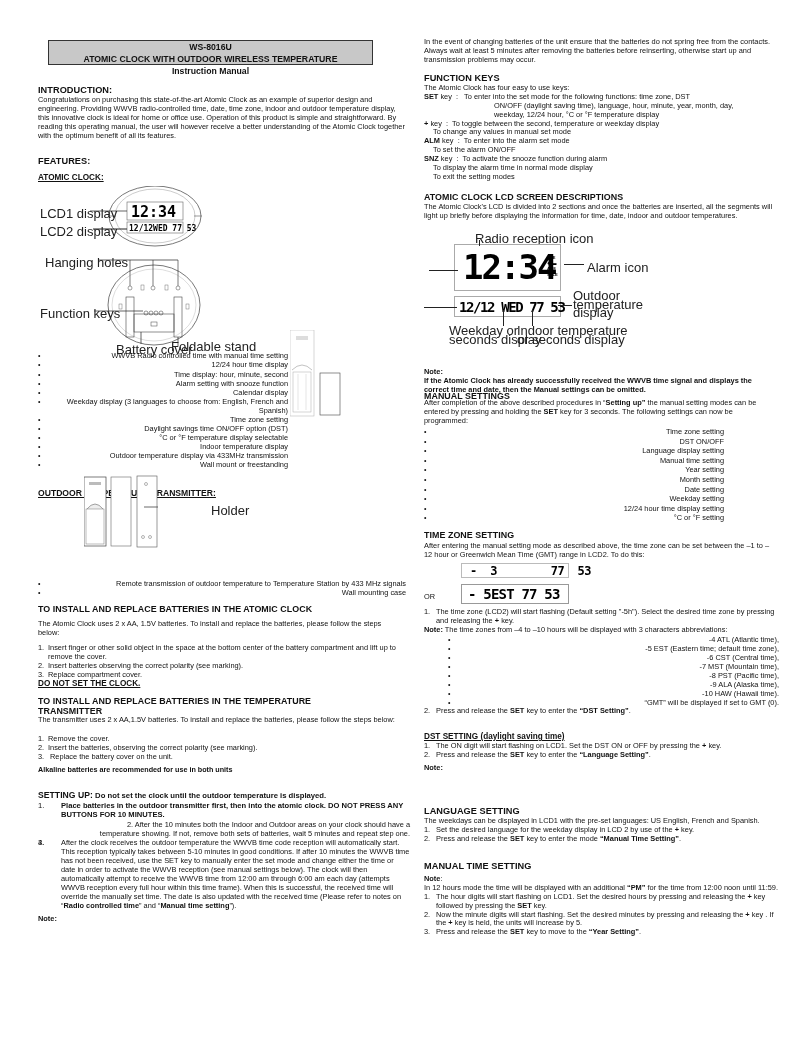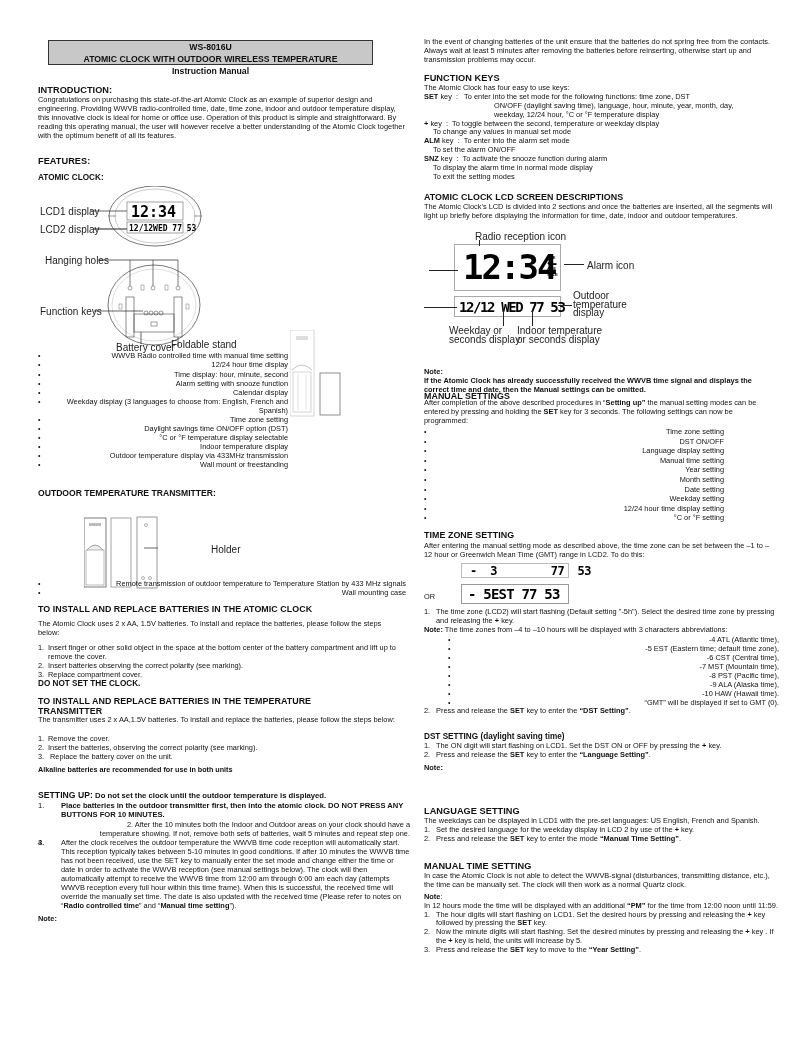--- a/index.html
+++ b/index.html
@@ -5,34 +5,34 @@
   * { box-sizing: border-box; margin: 0; padding: 0; }
   html, body { width: 802px; height: 1037px; background: #ffffff; overflow: hidden; }
   body { font-family: "Liberation Sans", sans-serif; color: #111; font-size: 7.4px; line-height: 1.2; position: relative; }
   .col { position: absolute; top: 0; }
   .left { left: 38px; width: 368px; }
   .right { left: 424px; width: 355px; }
   .abs { position: absolute; }
   p { margin: 0; }
   b { font-weight: bold; }
   .h { font-weight: bold; font-size: 9.2px; letter-spacing: 0.05px; }
-  .h-sm { font-weight: bold; font-size: 8.2px; }
+  .h-sm { font-weight: bold; font-size: 8.2px; text-decoration: underline; }
   .title-box { position: absolute; left: 48px; top: 40px; width: 325px; height: 25px; background: #c8c8c8; border: 1px solid #333; text-align: center; font-weight: bold; font-size: 8.7px; line-height: 11.5px; padding-top: 1px; }
   .subtitle { position: absolute; left: 48px; top: 66px; width: 325px; text-align: center; font-weight: bold; font-size: 8.7px; }
   ul.bul { list-style: none; }
   ul.bul li { position: relative; padding-left: 8px; text-align: right; }
   ul.bul li::before { content: "\2022"; position: absolute; left: 0; top: 0; font-size: 7px; }
   ul.wide li { padding-left: 26px; }
   ul.ind { margin-left: 24px; }
   ol { list-style: none; }
   ol li { position: relative; padding-left: 10px; }
   ol li .n { position: absolute; left: 0; }
   .fk-line { white-space: pre; }
   .lcd { border: 1px solid #aaa; background: #fff; font-family: "DejaVu Sans Mono", monospace; font-weight: bold; color: #000; }
-  .lbl { font-size: 10px; color: #222; }
+  .lbl { font-size: 13px; color: #222; }
   .line { position: absolute; background: #222; }
   svg { display: block; }
 </style>
 </head>
 <body>
 
 <div class="title-box">
   <div>WS-8016U</div>
   <div>ATOMIC CLOCK WITH OUTDOOR  WIRELESS TEMPERATURE</div>
 </div>
@@ -123,21 +123,21 @@
     <li>Time zone setting</li>
     <li>Daylight savings time ON/OFF option (DST)</li>
     <li>°C or °F temperature display selectable</li>
     <li>Indoor temperature display</li>
     <li>Outdoor temperature display via 433MHz transmission</li>
     <li>Wall mount or freestanding</li>
   </ul>
 
   <div class="abs h-sm" style="top:488px;font-size:8.6px;">OUTDOOR TEMPERATURE TRANSMITTER:</div>
 
-  <div class="abs" style="left:46px;top:516px;width:160px;height:84px;">
+  <div class="abs" style="left:46px;top:475px;width:160px;height:84px;">
     <svg width="160" height="84" viewBox="0 0 160 84">
       <rect x="0" y="2" width="22" height="69" fill="#fff" stroke="#444" stroke-width="0.7"></rect>
       <rect x="5" y="7" width="12" height="3" fill="#bbb"></rect>
       <path d="M3 34 Q11 24 19 34" fill="#eee" stroke="#666" stroke-width="0.6"></path>
       <rect x="2" y="34" width="18" height="35" fill="none" stroke="#777" stroke-width="0.5"></rect>
       <rect x="27" y="2" width="20" height="69" fill="#fff" stroke="#666" stroke-width="0.6"></rect>
       <rect x="53" y="1" width="20" height="71" fill="#fff" stroke="#555" stroke-width="0.6"></rect>
       <circle cx="62" cy="9" r="1.5" fill="none" stroke="#666" stroke-width="0.5"></circle>
       <circle cx="59" cy="62" r="1.5" fill="none" stroke="#666" stroke-width="0.5"></circle>
       <circle cx="66" cy="62" r="1.5" fill="none" stroke="#666" stroke-width="0.5"></circle>
@@ -313,20 +313,19 @@
 
   <div class="abs h" style="top:806px;">LANGUAGE SETTING</div>
   <div class="abs" style="top:817px;width:350px;">
     <p>The weekdays can be displayed in LCD1 with the pre-set languages: US English, French and Spanish.</p>
     <div style="position:relative;padding-left:12px;"><span style="position:absolute;left:0">1.</span><span>Set the desired language for the weekday display in LCD 2 by use of the </span><b>+</b><span> key.</span></div>
     <div style="position:relative;padding-left:12px;"><span style="position:absolute;left:0">2.</span><span>Press and release the </span><b>SET</b><span> key to enter the mode </span><b>“Manual Time Setting”</b><span>.</span></div>
   </div>
 
   <div class="abs h" style="top:861px;">MANUAL TIME SETTING</div>
   <div class="abs" style="top:872px;width:358px;">
-    <p>In case the Atomic Clock is not able to detect the WWVB-signal (disturbances, transmitting distance, etc.), the time can be manually set. The clock will then work as a normal Quartz clock.</p>
     <div style="margin-top:3px;"><b>Note</b><span>:</span></div>
     <p><span>In 12 hours mode the time will be displayed with an additional </span><b>“PM”</b><span> for the time from 12:00 noon until 11:59.</span></p>
     <div style="position:relative;padding-left:12px;"><span style="position:absolute;left:0">1.</span><span>The hour digits will start flashing on LCD1. Set the desired hours by pressing and releasing the </span><b>+</b><span> key followed by pressing the </span><b>SET</b><span> key.</span></div>
     <div style="position:relative;padding-left:12px;"><span style="position:absolute;left:0">2.</span><span>Now the minute digits will start flashing. Set the desired minutes by pressing and releasing the </span><b>+</b><span> key . If the </span><b>+</b><span> key is held, the units will increase by 5.</span></div>
     <div style="position:relative;padding-left:12px;"><span style="position:absolute;left:0">3.</span><span>Press and release the </span><b>SET</b><span> key to move to the </span><b>“Year Setting”</b><span>.</span></div>
   </div>
 </div>
 
 </body></html>

